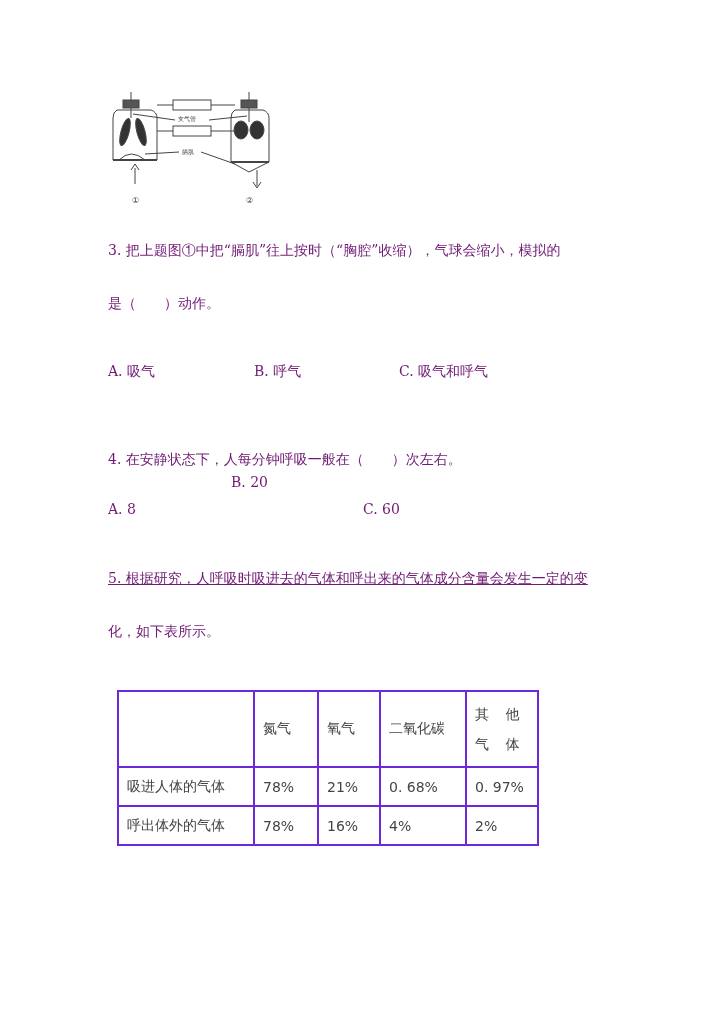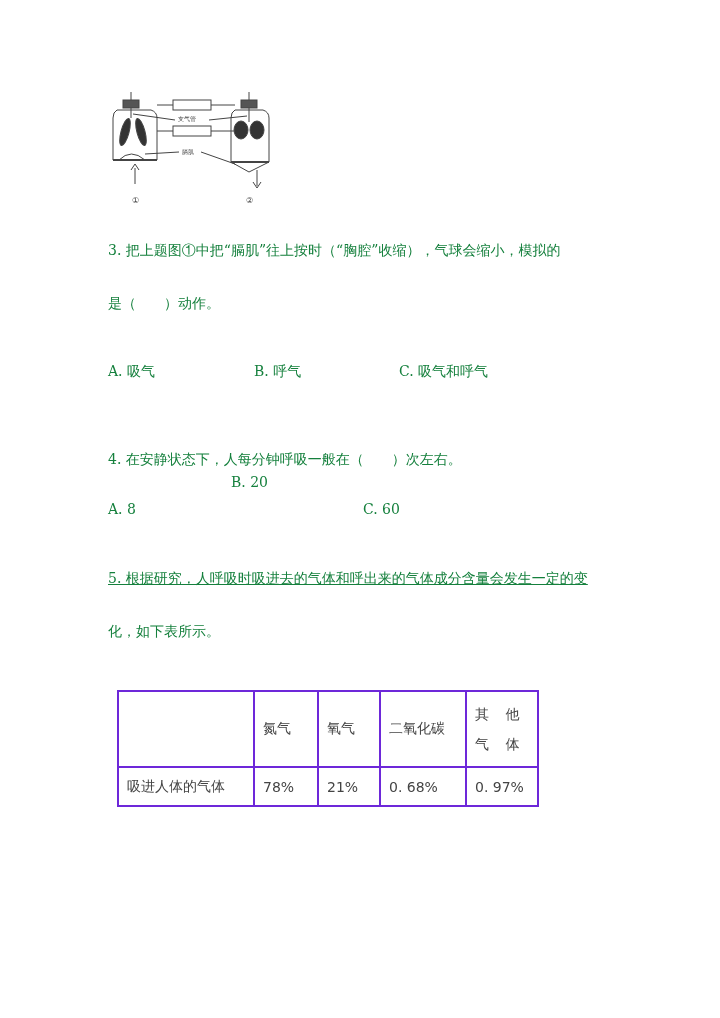--- a/index.html
+++ b/index.html
@@ -1,19 +1,19 @@
 <!DOCTYPE html>
 <html><head>
 <meta charset="utf-8">
 <style>
   html, body { margin:0; padding:0; background:#ffffff; }
   body { width:720px; height:1018px; position:relative; overflow:hidden;
          font-family:"DejaVu Serif","Liberation Serif",serif; color:#333333; }
   .abs { position:absolute; }
-  .line { font-size:14px; white-space:nowrap; line-height:18px; color:#15803d; }
+  .line { font-size:14px; white-space:nowrap; line-height:18px; color:#701a75; }
   .figure { left:105px; top:92px; width:170px; height:118px; }
   .figure .lbl { font-size:6px; color:#444; position:absolute; font-family:"DejaVu Sans",sans-serif; }
   table.gas { position:absolute; left:117px; top:690px; border-collapse:collapse;
               font-family:"DejaVu Sans","Liberation Sans",sans-serif; font-size:14px; color:#444; }
   table.gas td { border:2px solid #6d28d9; padding:0 8px; vertical-align:middle; }
   table.gas tr.hdr td { height:74px; }
   table.gas tr.row td { height:37px; }
   .c0 { width:118px; } .c1 { width:46px;margin-left:36px; } .c2 { width:44px; } .c3 { width:68px;margin-top:28px; } .c4 { width:54px; }
   .other { line-height:30px; letter-spacing:6px; }
 </style>
@@ -87,14 +87,21 @@
     <td class="c3">二氧化碳</td>
     <td class="c4 other">其 他 气 体</td>
   </tr>
   <tr class="row">
     <td>吸进人体的气体</td>
     <td>78%</td>
     <td>21%</td>
     <td>0. 68%</td>
     <td>0. 97%</td>
   </tr>
+  <tr class="row">
+    <td>呼出体外的气体</td>
+    <td>78%</td>
+    <td>16%</td>
+    <td>4%</td>
+    <td>2%</td>
+  </tr>
 </tbody>
   </table>
 
 </body></html>

